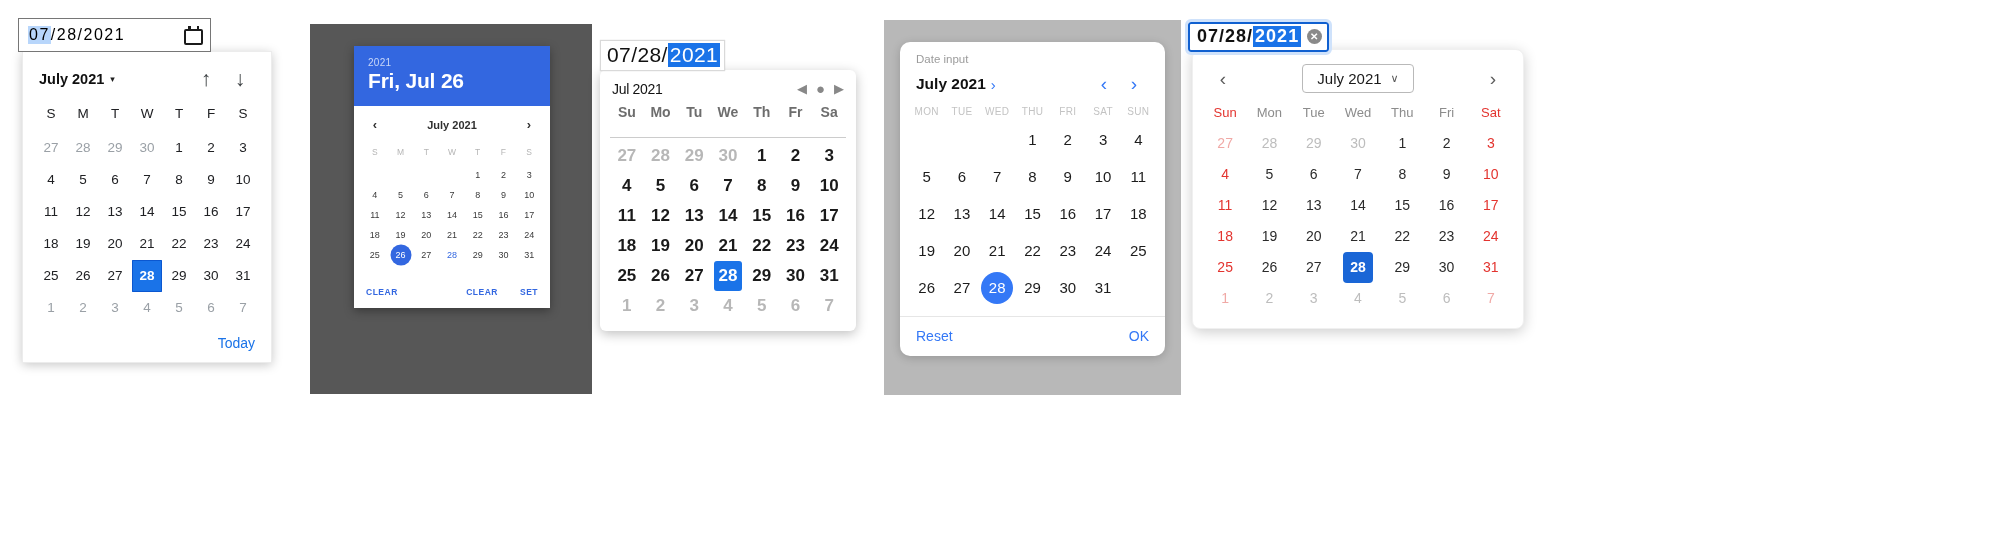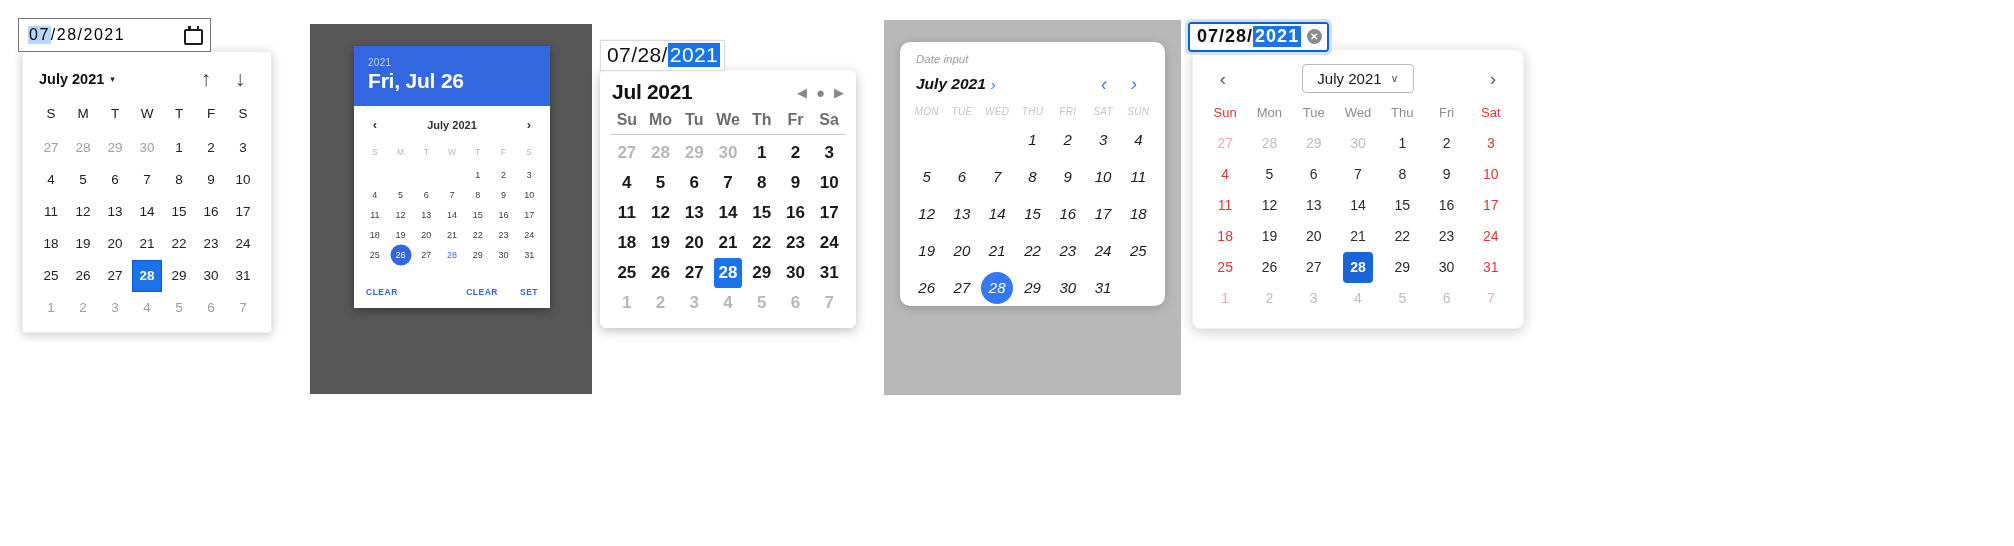--- a/index.html
+++ b/index.html
@@ -99,48 +99,48 @@
     background: #fff; border: 1px solid #d9d9d9; box-shadow: 0 0 1px rgba(0,0,0,.2);
     padding: 2px 4px 3px 6px; font-size: 21px; color: #101010; letter-spacing: .4px;
   }
   .sf-sel-seg { background: #1a73e8; color: #fff; padding: 0 2px; }
   .sf-pop {
     position: relative; margin-top: -1px; width: 256px; background: #fff;
     border-radius: 6px; box-shadow: 0 3px 12px rgba(0,0,0,.25);
     padding: 8px 10px 10px;
   }
   .sf-head { display: flex; align-items: center; padding: 2px 2px 6px; }
-  .sf-title { font-size: 21px; font-weight: bold; color: #111; letter-spacing: -.3px; }
+  .sf-title { font-size: 14px; font-weight: normal; color: #111; letter-spacing: -.3px; }
   .sf-head .sp { flex: 1; }
   .sf-ctl { color: #888; font-size: 13px; margin-left: 9px; }
   .sf-ctl.dot { font-size: 15px; }
   .sf-grid { display: grid; grid-template-columns: repeat(7, 1fr); }
   .sf-grid .dow {
-    text-align: center; font-size: 16px; font-weight: bold; color: #6d6d6d;
-    padding: 1px 0 4px;
+    text-align: center; font-size: 14px; font-weight: bold; color: #6d6d6d;
+    padding: 1px 0 16px;
   }
   .sf-rule { grid-column: 1 / -1; height: 1px; background: #ccc; margin: 1px 0 3px; }
   .sf-grid .cell {
     text-align: center; font-size: 17px; font-weight: bold; color: #1a1a1a;
     height: 30px; line-height: 30px;
   }
   .sf-grid .cell.muted { color: #b7b7b7; }
   .sf-grid .cell.sel {
     background: #1a73e8; color: #fff; border-radius: 3px;
     width: 28px; margin: 0 auto;
   }
 
   
   #panel-ios {
     position: absolute; left: 884px; top: 20px;
     width: 297px; height: 375px; background: #b8b8b8;
   }
   .ios-card {
     position: absolute; left: 16px; top: 22px; width: 265px; background: #fff;
-    border-radius: 10px; box-shadow: 0 2px 10px rgba(0,0,0,.18); font-style: italic;
+    border-radius: 10px; box-shadow: 0 2px 10px rgba(0,0,0,.18);
   }
   .ios-label { font-size: 11.5px; color: #9b9b9b; padding: 11px 16px 2px; }
   .ios-nav { display: flex; align-items: center; padding: 6px 16px 2px; }
   .ios-month { font-size: 15.5px; font-weight: bold; color: #111; }
   .ios-month-chev { color: #3478f6; font-size: 15px; margin-left: 5px; }
   .ios-nav .sp { flex: 1; }
   .ios-arrow { color: #3478f6; font-size: 19px; width: 30px; text-align: center; }
   .ios-grid { display: grid; grid-template-columns: repeat(7, 1fr); padding: 4px 9px 0; }
   .ios-grid .dow { text-align: center; font-size: 10px; color: #c3c3c3; letter-spacing: .3px; padding: 5px 0 4px; }
   .ios-grid .cell {
@@ -276,20 +276,23 @@
           <div class="cell">30</div>
           <div class="cell">31</div>
           <div class="cell muted">1</div>
           <div class="cell muted">2</div>
           <div class="cell muted">3</div>
           <div class="cell muted">4</div>
           <div class="cell muted">5</div>
           <div class="cell muted">6</div>
           <div class="cell muted">7</div>
         </div>
+      <div class="ch-foot">
+        <span class="ch-today">Today</span>
+      </div>
     </div>
   </div>
 
   <div id="panel-material">
     <div class="md-card">
       <div class="md-header">
         <div class="md-year">2021</div>
         <div class="md-date">Fri, Jul 26</div>
       </div>
       <div class="md-nav">
@@ -472,20 +475,25 @@
           <div class="cell">26</div>
           <div class="cell">27</div>
           <div class="cell">
             <span class="circ">28</span>
           </div>
           <div class="cell">29</div>
           <div class="cell">30</div>
           <div class="cell">31</div>
           <div class="cell"></div>
         </div>
+      <div class="ios-foot">
+        <span class="ios-btn">Reset</span>
+        <span class="sp"></span>
+        <span class="ios-btn">OK</span>
+      </div>
     </div>
   </div>
 
   <div id="panel-edge">
     <div class="eg-input">
       <span>07</span>
       <span>/</span>
       <span>28</span>
       <span>/</span>
       <span class="eg-sel-seg">2021</span>

